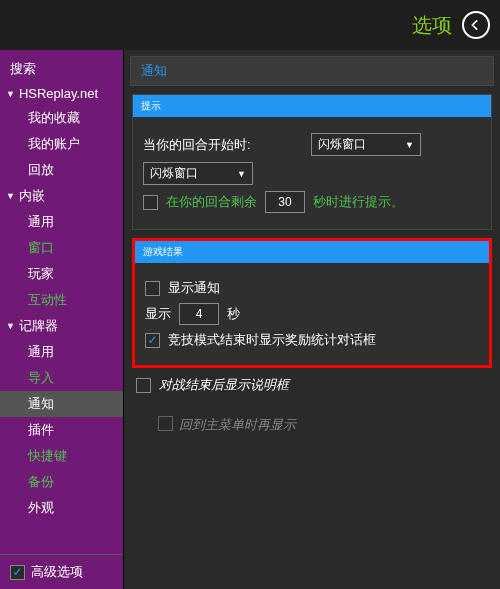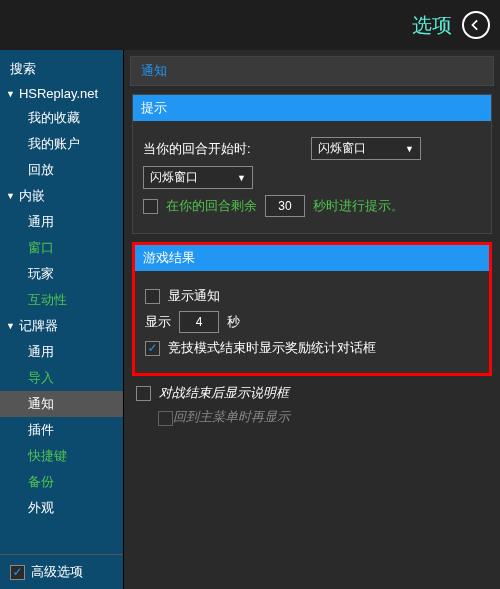--- a/index.html
+++ b/index.html
@@ -1,45 +1,45 @@
 <!DOCTYPE html>
 <html><head>
 <meta charset="utf-8">
 <style>
 *{margin:0;padding:0;box-sizing:border-box;font-family:"Microsoft YaHei","Segoe UI",sans-serif;}
 body{background:#1e1e1e;width:500px;height:589px;overflow:hidden;color:#fff;font-size:13px;}
 .header{height:50px;background:#1e1e1e;display:flex;align-items:center;justify-content:flex-end;padding:0 10px;gap:10px;}
-.header-title{font-size:20px;color:#5eead4;}
+.header-title{font-size:20px;color:#84cc16;}
 .back-btn{width:28px;height:28px;border:2px solid #fff;border-radius:50%;display:flex;align-items:center;justify-content:center;cursor:pointer;}
 .back-btn svg{width:14px;height:14px;}
 .main{display:flex;height:539px;}
-.sidebar{width:124px;background:#0c4a6e;border-right:1px solid #000;padding:6px 0 0 0;display:flex;flex-direction:column;position:relative;}
+.sidebar{width:124px;background:#701a75;border-right:1px solid #000;padding:6px 0 0 0;display:flex;flex-direction:column;position:relative;}
 .sidebar-inner{flex:1;overflow:hidden;}
 .section-header{display:flex;align-items:center;padding:4px 6px 4px 6px;color:#fff;cursor:pointer;}
 .section-header .tri{margin-right:4px;font-size:9px;}
 .search-label{padding:4px 6px 4px 10px;color:#fff;}
 .nav-item{padding:4px 0 4px 28px;color:#fff;cursor:pointer;line-height:18px;}
 .nav-item.active{background:#555;}
 .nav-item.green{color:#4fc34f;}
 .advanced{border-top:1px solid #555;padding:8px 10px;display:flex;align-items:center;gap:6px;margin-top:31px;}
 .chk{width:15px;height:15px;border:1px solid #888;display:flex;align-items:center;justify-content:center;cursor:pointer;background:#2a2a2a;}
 .chk.checked::after{content:"✓";color:#2196f3;font-size:12px;line-height:1;}
 .content{flex:1;background:#2a2a2a;padding:0;}
 .page-title{background:#3a3a3a;padding:5px 10px;color:#2196f3;border:1px solid #444;margin:6px 6px 8px 6px;}
 .panel{margin:8px 8px;border:1px solid #444;background:#2f2f2f;}
 .panel.highlight{border:3px solid #f00;}
-.panel-header{background:#2196f3;color:#fff;padding:4px 8px;font-size:13px;}
+.panel-header{background:#2196f3;color:#fff;padding:4px 8px;font-size:10px;}
 .panel-body{padding:10px 10px;}
 .row{display:flex;align-items:center;margin:6px 0;gap:8px;}
 .row-label{flex:0 0 auto;color:#fff;min-width:160px;}
 .select{border:1px solid #888;background:#2a2a2a;color:#fff;padding:2px 6px;width:110px;display:flex;align-items:center;justify-content:space-between;cursor:pointer;font-size:12px;gap:11px;}
 .select .caret{font-size:9px;margin-left:6px;}
 .num-input{width:40px;height:22px;border:1px solid #888;background:#2a2a2a;color:#fff;text-align:center;font-size:12px;}
 .green-text{color:#4fc34f;}
-.subrow{padding-left:22px;display:flex;align-items:flex-end;margin-top:6px;}
+.subrow{padding-left:22px;display:flex;align-items:flex-start;gap:6px;margin-top:22px;}
 </style>
 </head>
 <body>
 
 <div class="header">
   <span class="header-title">选项</span>
   <div class="back-btn">
     <svg viewBox="0 0 24 24">
         <path d="M14 4l-8 8 8 8" stroke="#fff" stroke-width="3" fill="none"></path>
       </svg>

